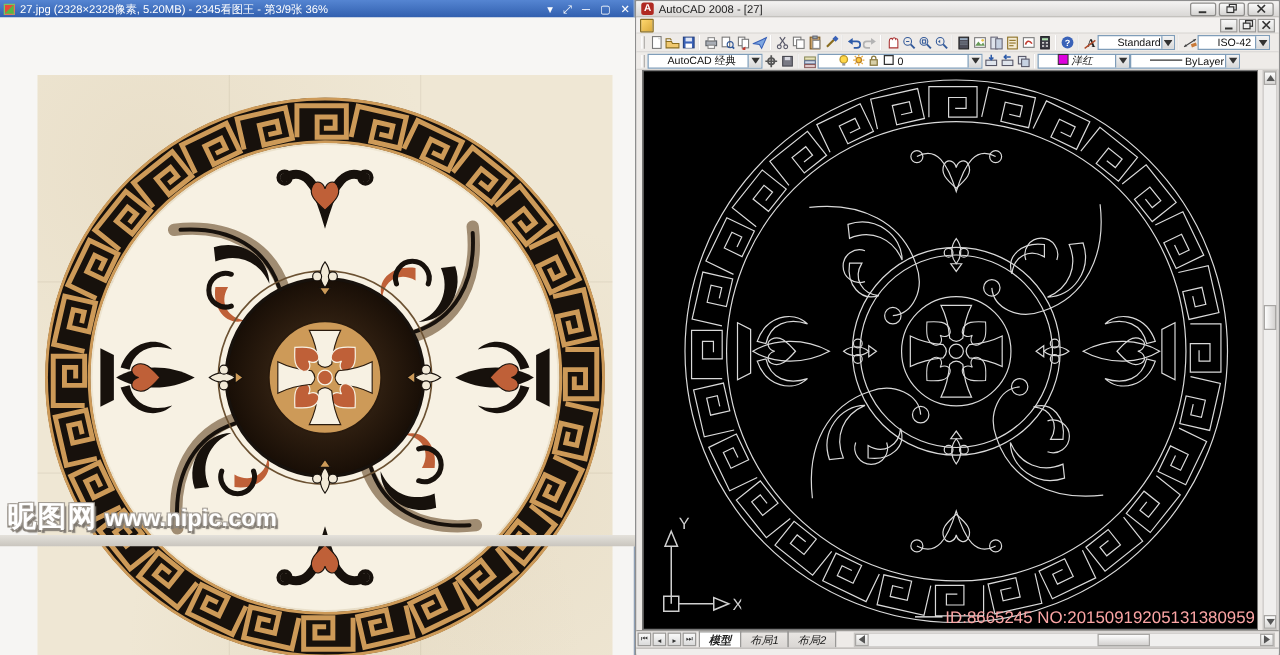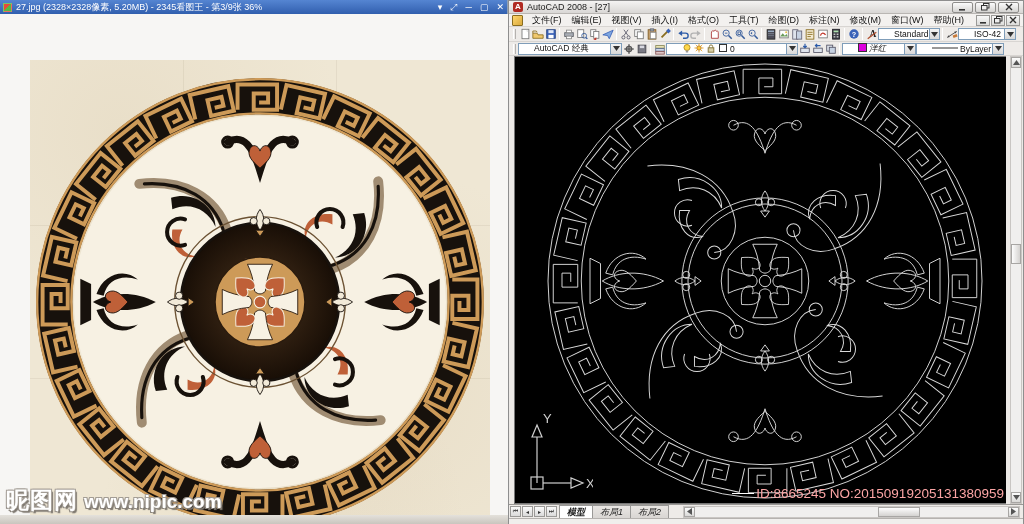--- a/index.html
+++ b/index.html
@@ -9,21 +9,21 @@
   
   #viewer{left:0;width:508px;background:#f6f5f3;border-right:1px solid #8fa0b5;}
   #viewer .titlebar{position:absolute;left:0;top:0;width:100%;height:14px;
     background:linear-gradient(#5585d2,#315fae);color:#fff;font-size:9px;
     display:flex;align-items:center;padding:0 3px;white-space:nowrap;overflow:hidden;}
   #viewer .titlebar .appico{width:9px;height:9px;margin-right:4px;flex:0 0 auto;
     background:linear-gradient(135deg,#e84a3a 0 45%,#57b842 45% 100%);border:1px solid #fff3;}
   #viewer .titlebar .t{flex:1 1 auto;overflow:hidden;text-overflow:ellipsis;}
   .vctl{display:flex;gap:8px;margin-left:6px;flex:0 0 auto;}
   .vctl span{color:#fff;font-size:9px;line-height:12px;cursor:default;}
-  #viewer .canvas{position:absolute;left:0;top:14px;width:508px;height:510px;background:#f7f6f4;}
+  #viewer .canvas{position:absolute;left:0;top:14px;width:508px;height:423px;background:#f7f6f4;}
   #marble{position:absolute;left:30px;top:46px;width:460px;height:478px;
     background:
       radial-gradient(circle at 20% 15%, rgba(205,185,150,.18), transparent 40%),
       radial-gradient(circle at 80% 70%, rgba(200,178,140,.15), transparent 45%),
       radial-gradient(circle at 55% 95%, rgba(190,168,130,.12), transparent 35%),
       #efe7d4;}
   #marble .joint{position:absolute;background:rgba(90,70,40,.07);}
   #marble svg{position:absolute;left:0;top:12px;}
   #nipic-mark{position:absolute;left:6px;bottom:8px;color:#fff;white-space:nowrap;
     text-shadow:-1px -1px 0 #a39d95,1px -1px 0 #a39d95,-1px 1px 0 #8c867e,2px 2px 1px #7d776f;}
@@ -353,33 +353,20 @@
         </span>
         <span class="winbtn">
           <svg width="8" height="8">
             <path d="M1,1 L7,7 M7,1 L1,7" stroke="#333" stroke-width="1.4"></path>
           </svg>
         </span>
       </span>
   </div>
   <div class="menubar">
     <span class="docico"></span>
-    <span id="menu-items" style="display:flex">
-        <span class="mitem">文件(F)</span>
-        <span class="mitem">编辑(E)</span>
-        <span class="mitem">视图(V)</span>
-        <span class="mitem">插入(I)</span>
-        <span class="mitem">格式(O)</span>
-        <span class="mitem">工具(T)</span>
-        <span class="mitem">绘图(D)</span>
-        <span class="mitem">标注(N)</span>
-        <span class="mitem">修改(M)</span>
-        <span class="mitem">窗口(W)</span>
-        <span class="mitem">帮助(H)</span>
-      </span>
     <span class="mdibtns" id="mdi-btns">
         <span class="mdibtn">
           <svg width="9" height="7">
             <rect x="1" y="5" width="6" height="1.6" fill="#333"></rect>
           </svg>
         </span>
         <span class="mdibtn">
           <svg width="9" height="8">
             <rect x="2.5" y="0.5" width="5.5" height="4.5" fill="none" stroke="#333"></rect>
             <rect x="0.5" y="2.5" width="5.5" height="4.5" fill="#eee" stroke="#333"></rect>
@@ -589,21 +576,21 @@
         <span>ISO-42</span>
         <span class="arrow">
           <svg width="7" height="5">
             <path d="M0,0 L7,0 L3.5,5 Z" fill="#333"></path>
           </svg>
         </span>
       </span>
     </div>
   <div class="tbar" id="tb2">
       <span class="grip"></span>
-      <span class="combo" style="width: 104px;">
+      <span class="combo" style="width: 92px;">
         <span>AutoCAD 经典</span>
         <span class="arrow">
           <svg width="7" height="5">
             <path d="M0,0 L7,0 L3.5,5 Z" fill="#333"></path>
           </svg>
         </span>
       </span>
       <span class="tbtn">
         <svg width="12" height="12" viewBox="0 0 14 14">
           <circle cx="7" cy="7" r="3" fill="none" stroke="#555" stroke-width="1.6"></circle>

